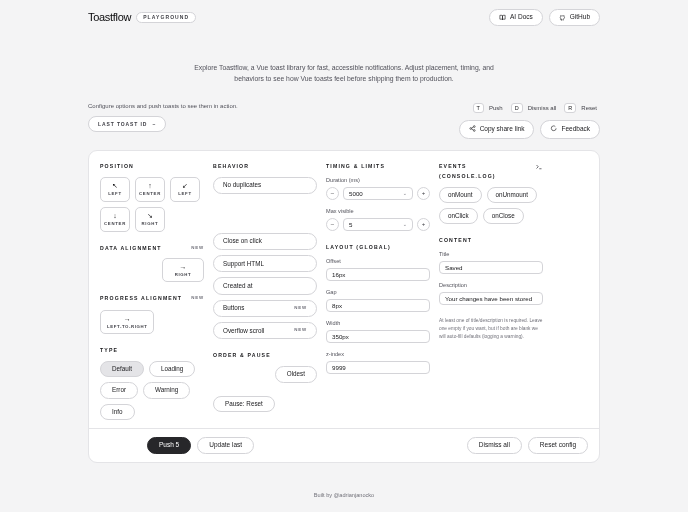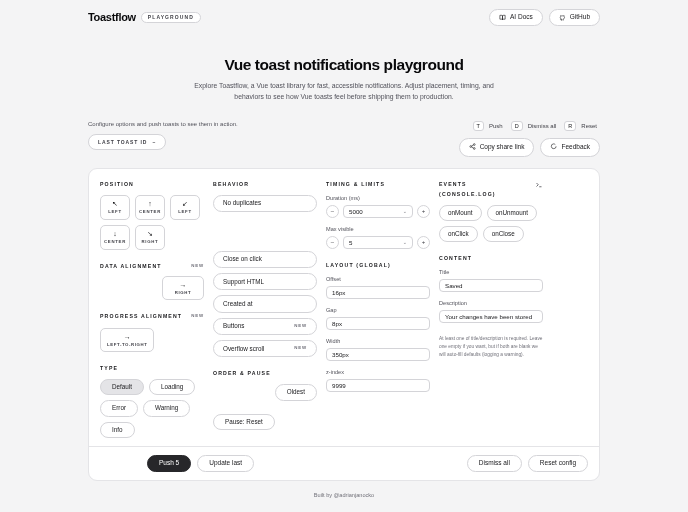--- a/index.html
+++ b/index.html
@@ -13,21 +13,21 @@
   .page { width: 688px; height: 512px; position: relative; display: flex; flex-direction: column; }
 
   
   .topbar {
     height: 34px; flex: 0 0 34px;
     display: flex; align-items: center;
     padding: 0 88px;
     background: #f4f4f5;
   }
   .brand-wrap { display: flex; align-items: center; gap: 5px; }
-  .brand { font-size: 11px; font-weight: bold; letter-spacing: -0.3px; color: #09090b; }
+  .brand { font-size: 11px; font-weight: normal; letter-spacing: -0.3px; color: #09090b; }
   .badge-playground {
     font-size: 5px; letter-spacing: 1.1px; font-weight: bold;
     border: 1px solid #d4d4d8; border-radius: 999px;
     padding: 2px 6px; color: #3f3f46; background: #fff;
     line-height: 1;
   }
   .topbar-right { margin-left: auto; display: flex; gap: 6px; }
   .top-btn {
     display: flex; align-items: center; gap: 4px;
     border: 1px solid #d4d4d8; background: #fff;
@@ -220,21 +220,20 @@
           <svg width="7" height="7" viewBox="0 0 16 16" fill="none" stroke="#18181b" stroke-width="1.3">
             <path d="M6 13.5c-2.5.7-2.5-1.3-3.5-1.6M6 15v-2.2c0-.5.2-.9.4-1.1-2-.2-3.6-1-3.6-4 0-.9.3-1.6.8-2.1-.1-.2-.3-1 .1-2 0 0 .6-.2 2.1.8a7 7 0 013.8 0c1.5-1 2.1-.8 2.1-.8.4 1 .2 1.8.1 2 .5.5.8 1.2.8 2.1 0 3-1.7 3.7-3.6 4 .3.3.5.8.5 1.5V15"></path>
           </svg>
         </span>
         <span>GitHub</span>
       </button>
     </div>
   </div>
 
   <div class="hero">
-    <h1>Vue toast notifications playground</h1>
     <p>Explore Toastflow, a Vue toast library for fast, accessible notifications. Adjust placement, timing, and behaviors to see how Vue toasts feel before shipping them to production.</p>
   </div>
 
   <div class="config-strip">
     <div class="config-left">
       <div class="config-note">Configure options and push toasts to see them in action.</div>
       <div class="pill-lastid">
         <span>LAST TOAST ID</span>
         <span>–</span>
       </div>

